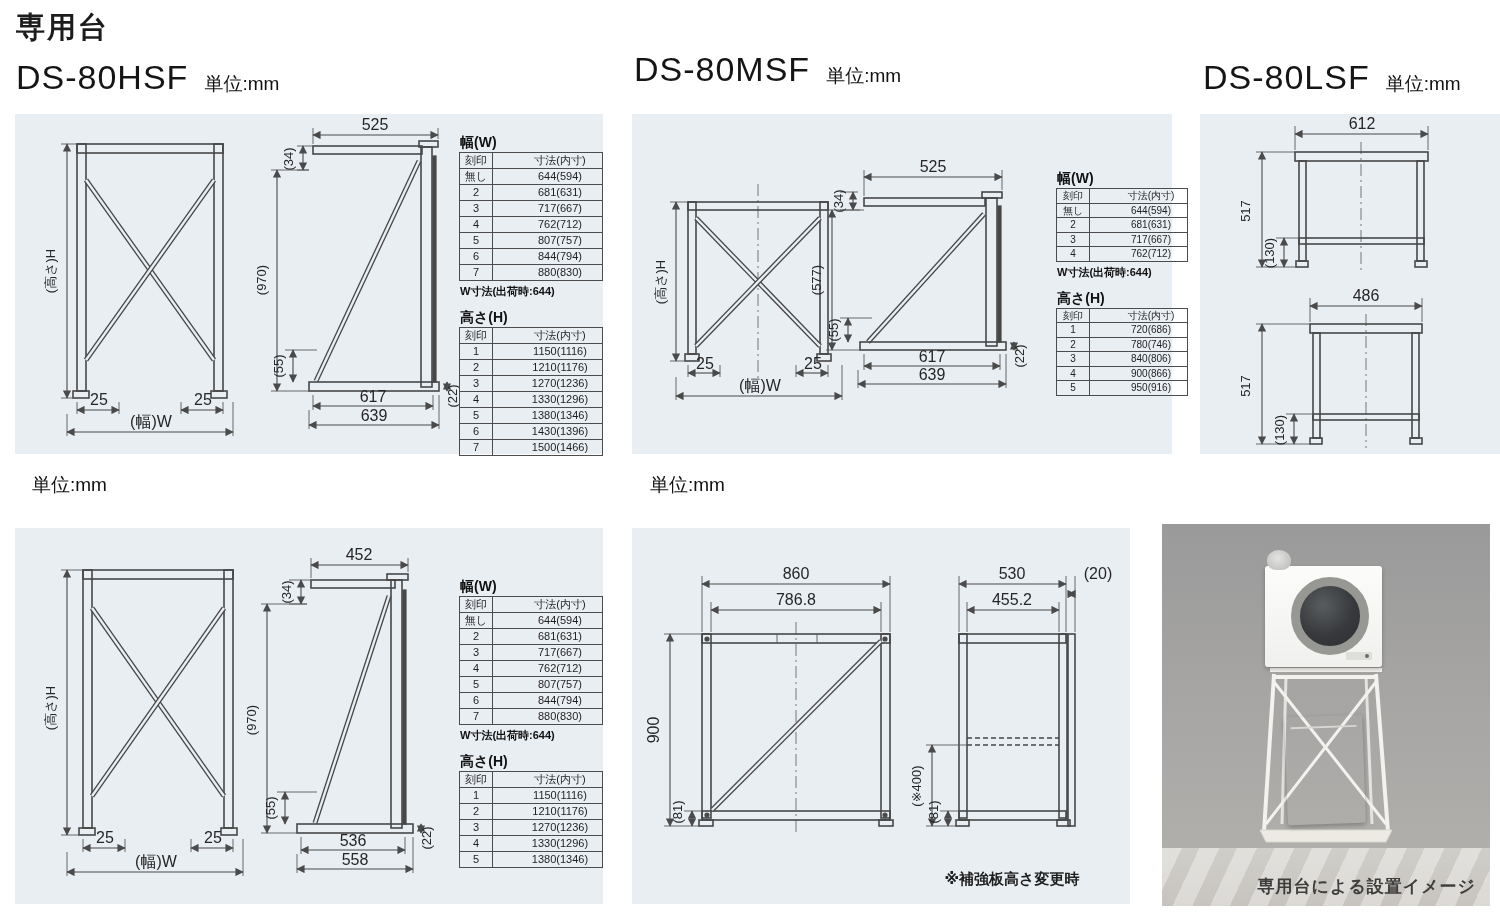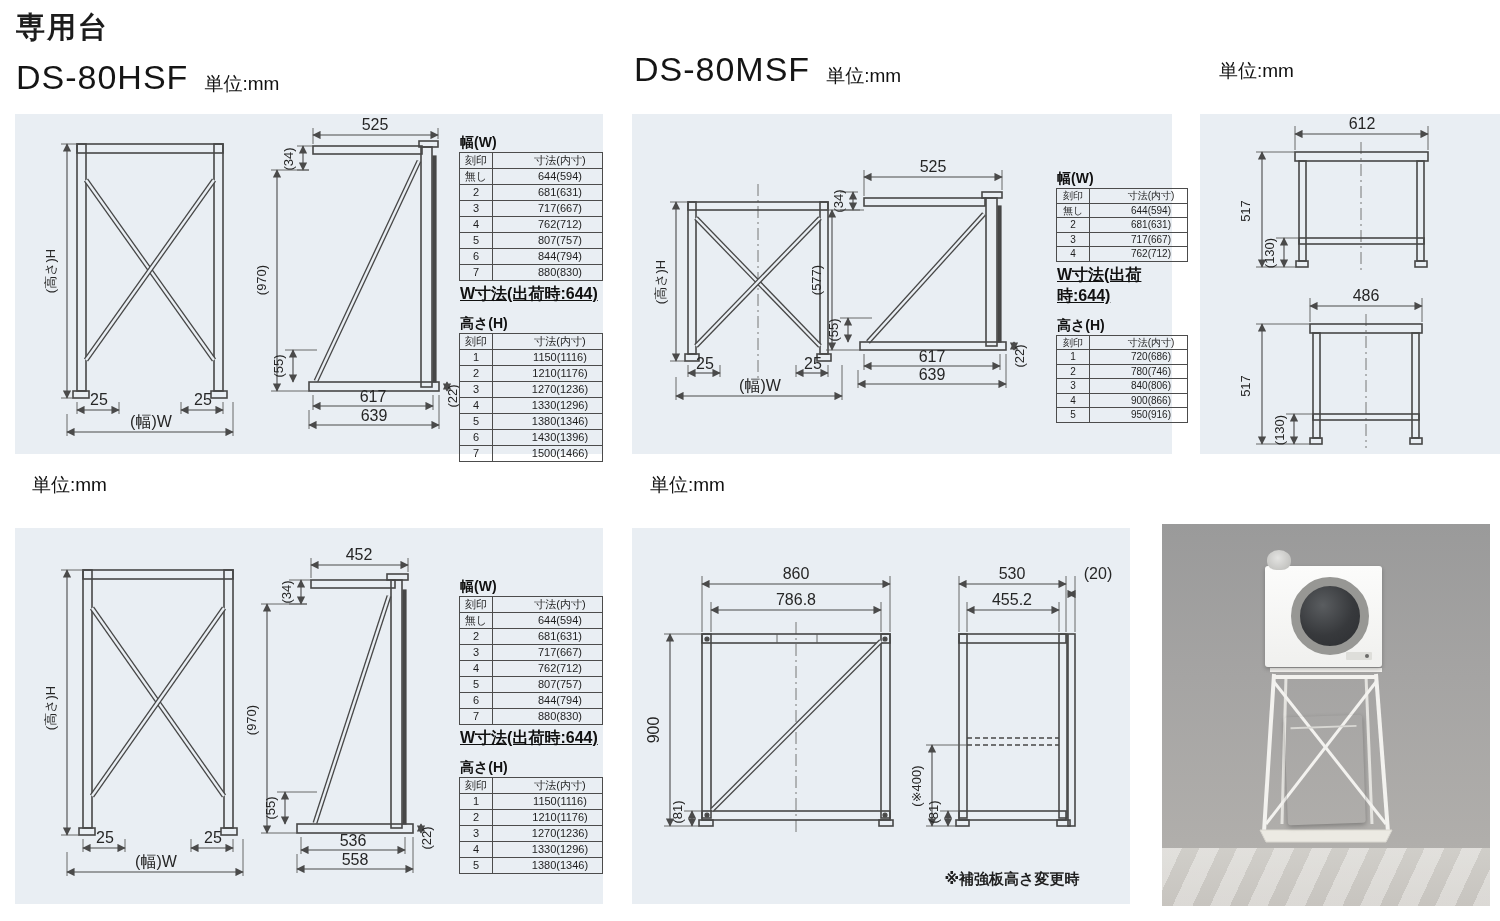--- a/index.html
+++ b/index.html
@@ -30,21 +30,21 @@
   .tblwrap{position:absolute;}
   .tbl-title{font-size:14px;font-weight:600;color:#111;margin:8px 0 2px 1px;line-height:16px;}
   .dimtbl{border-collapse:collapse;background:transparent;border-radius:29px;}
   .dimtbl th,.dimtbl td{border:1.4px solid #4c4c4c;font-size:11px;font-weight:400;
     padding:0 3px;text-align:center;line-height:15px;color:#1e1e1e;white-space:nowrap;}
   .dimtbl th{font-weight:500;}
   .dimtbl td:first-child,.dimtbl th:first-child{min-width:26px;}
   .dimtbl td:last-child,.dimtbl th:last-child{min-width:78px;padding-left:28px;}
   .sm th,.sm td{font-size:10px;line-height:13.5px;}
   .sm td:last-child,.sm th:last-child{min-width:66px;}
-  .tbl-note{font-size:16px;font-weight:600;color:#111;margin:3px 0 10px 1px;text-decoration:underline;}
+  .tbl-note{font-size:11px;font-weight:600;color:#111;margin:3px 0 10px 1px;}
   
   .photo{position:absolute;left:1162px;top:524px;width:328px;height:382px;overflow:hidden;
     background:linear-gradient(180deg,#9a9a9a 0%,#a5a4a3 40%,#b0aeab 83%,#b5b3b0 100%);}
   .floor{position:absolute;left:0;bottom:0;width:100%;height:58px;
     background:
       repeating-linear-gradient(115deg,rgba(255,255,255,0.25) 0 18px,rgba(0,0,0,0.04) 18px 34px),
       linear-gradient(180deg,#d8d6d1 0%,#cfccc7 100%);}
   .dryer{position:absolute;left:103px;top:42px;width:117px;height:101px;background:linear-gradient(180deg,#fcfcfb,#f0f0ee);
     border-radius:3px;box-shadow:0 2px 4px rgba(0,0,0,0.25);}
   .door{position:absolute;right:13px;top:11px;width:78px;height:78px;border-radius:50%;
@@ -76,20 +76,21 @@
 
 <div class="model-hdr" style="left:16px;top:58px">
   <span class="model">DS-80HSF</span>
   <span class="unit">単位:mm</span>
 </div>
 <div class="model-hdr" style="left:634px;top:50px">
   <span class="model">DS-80MSF</span>
   <span class="unit">単位:mm</span>
 </div>
 <div class="model-hdr" style="left:1203px;top:58px">
+  <span class="model">DS-80LSF</span>
   <span class="unit">単位:mm</span>
 </div>
 <div class="model-hdr" style="left:16px;top:472px">
   <span class="unit">単位:mm</span>
 </div>
 <div class="model-hdr" style="left:634px;top:472px">
   <span class="unit">単位:mm</span>
 </div>
 
 <div class="panel" style="left:15px;top:114px;width:588px;height:340px">
@@ -634,13 +635,14 @@
       <line x1="214" y1="158" x2="104" y2="300" stroke-width="3"></line>
     </g>
     <polygon points="98,306 230,306 224,318 104,318" fill="#eceae3" stroke="#d9d7d0" stroke-width="1"></polygon>
   </svg>
   <div class="washer"></div>
   <div class="dryer">
     <div class="vent"></div>
     <div class="door"></div>
     <div class="ctrl"></div>
   </div>
+  <div class="caption">専用台による設置イメージ</div>
 </div>
 
 </body></html>

